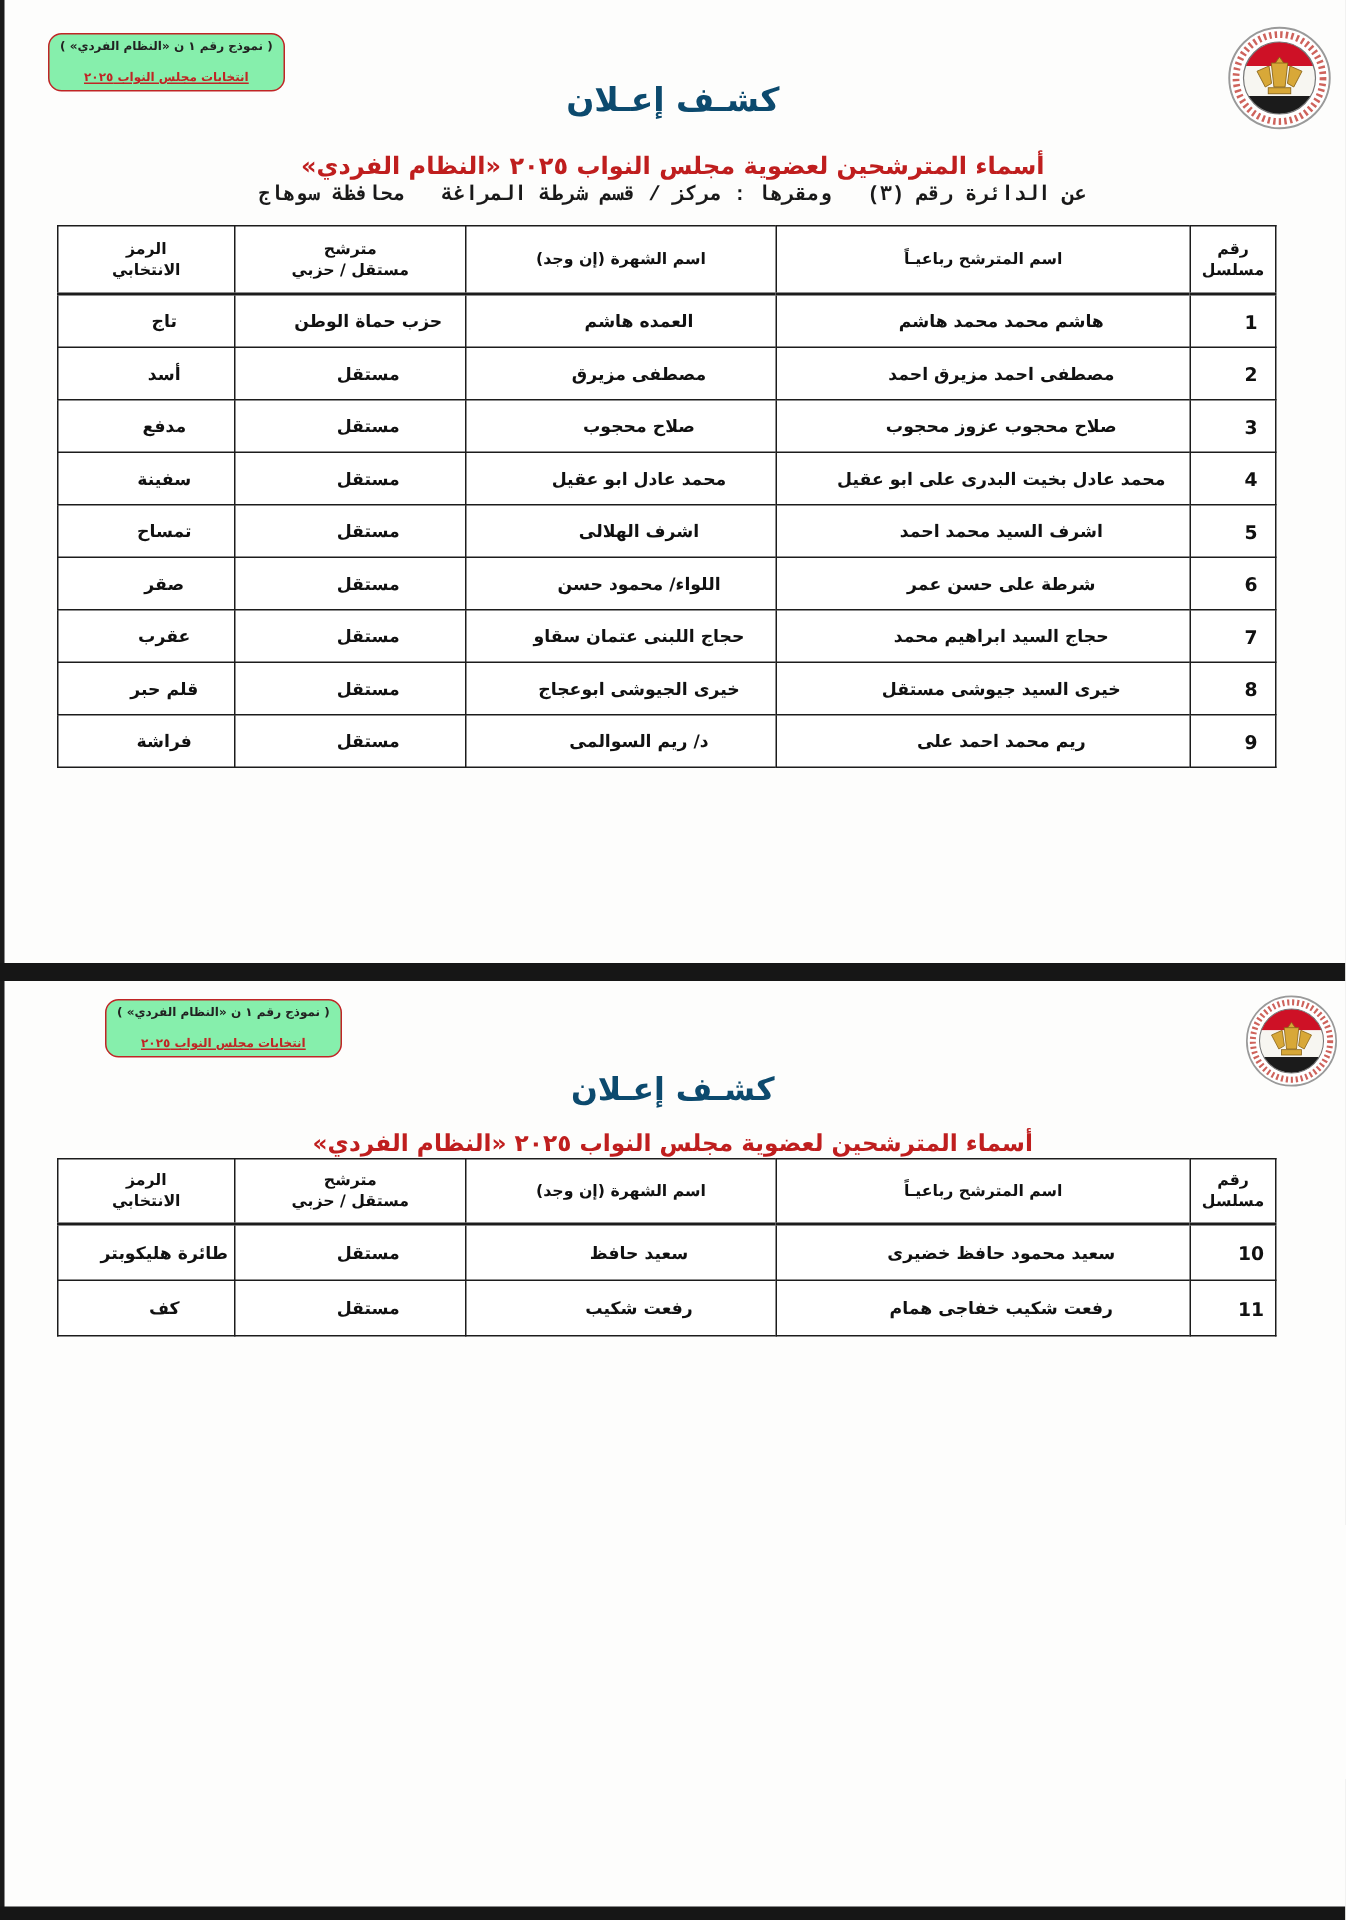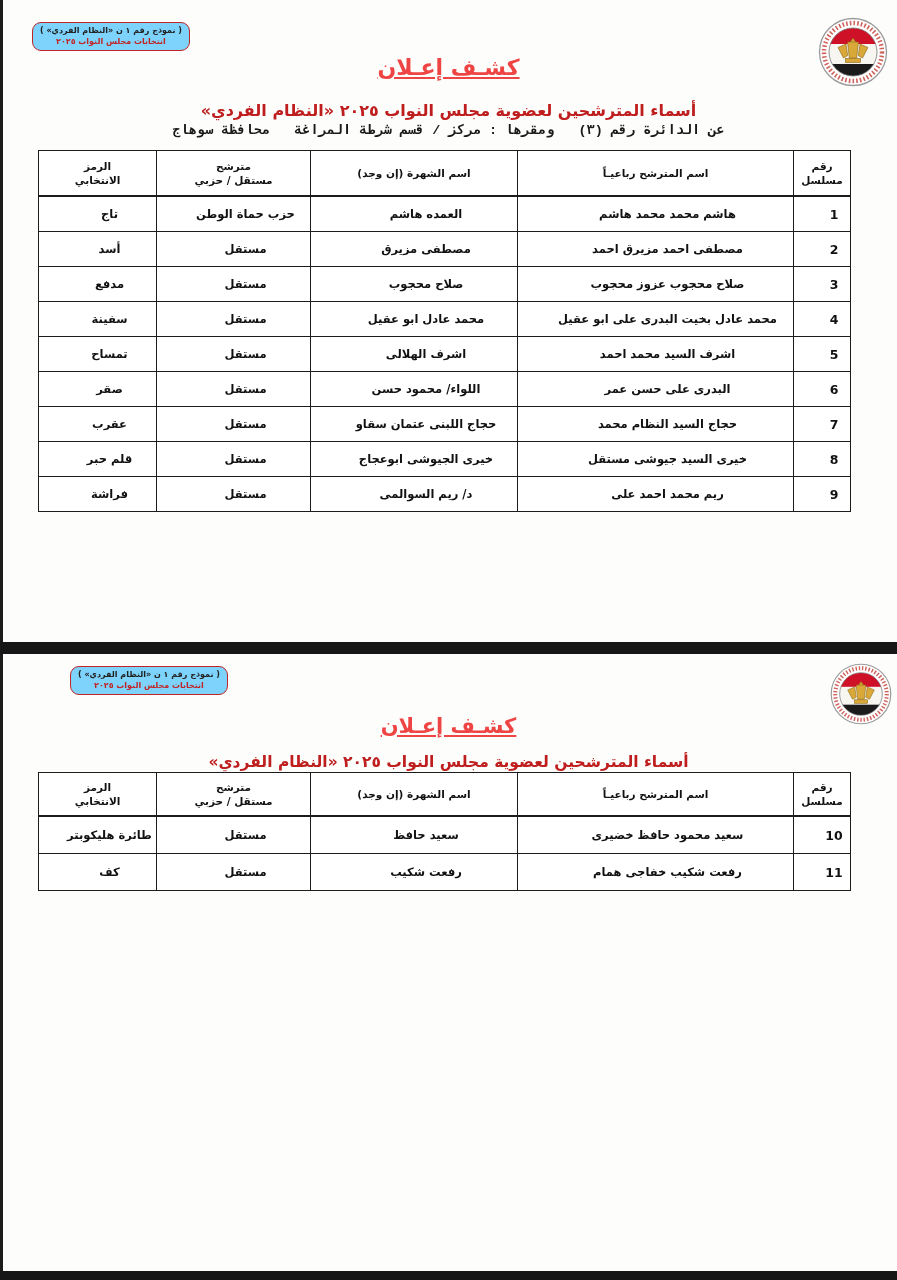--- a/index.html
+++ b/index.html
@@ -12,34 +12,34 @@
   .left-edge{position:absolute;left:0;top:0;width:3px;height:1280px;background:#1b1b1b;}
   .separator-bar{position:absolute;left:0;top:642px;width:897px;height:12px;background:#161616;}
   .bottom-bar{position:absolute;left:0;top:1271px;width:897px;height:9px;background:#161616;}
 
   .page{position:absolute;left:0;width:897px;}
   .page1{top:0;height:642px;}
   .page2{top:654px;height:617px;}
 
   .form-box{
     position:absolute;border:1.5px solid #c02525;border-radius:9px;
-    padding:3px 7px 4px;text-align:center;background:#7dd3fc;direction:rtl;
+    padding:3px 7px 4px;text-align:center;background:#86efac;direction:rtl;
   }
   .form-box .fb-line1{font-size:8px;font-weight:bold;color:#222;white-space:nowrap;}
-  .form-box .fb-line2{font-size:8px;font-weight:bold;color:#c02525;white-space:nowrap;margin-top:2px;}
+  .form-box .fb-line2{font-size:8px;font-weight:bold;color:#c02525;white-space:nowrap;margin-top:12px;text-decoration:underline;}
   .page1 .form-box{left:32px;top:22px;}
   .page2 .form-box{left:70px;top:12px;}
 
   .logo-wrap{position:absolute;}
   .page1 .logo-wrap{right:8px;top:16px;}
   .page2 .logo-wrap{right:4px;top:8px;}
 
   .doc-title{
     position:absolute;left:0;width:100%;text-align:center;
-    font-weight:bold;color:#ef4444;letter-spacing:1px;text-decoration:underline;
+    font-weight:bold;color:#0c4a6e;letter-spacing:1px;
   }
   .page1 .doc-title{top:40px;font-size:22px;}
   .page2 .doc-title{top:46px;font-size:21px;}
 
   .doc-subtitle{
     position:absolute;left:0;width:100%;text-align:center;
     font-weight:bold;color:#bf1e1e;
   }
   .page1 .doc-subtitle{top:88px;font-size:16px;}
   .page2 .doc-subtitle{top:86px;font-size:15.5px;}
@@ -161,28 +161,28 @@
           </tr>
           <tr>
             <td class="cell-serial">5</td>
             <td class="cell-full-name">اشرف السيد محمد احمد</td>
             <td class="cell-nickname">اشرف الهلالى</td>
             <td class="cell-affiliation">مستقل</td>
             <td class="cell-symbol">تمساح</td>
           </tr>
           <tr>
             <td class="cell-serial">6</td>
-            <td class="cell-full-name">البدرى على حسن عمر</td>
+            <td class="cell-full-name">شرطة على حسن عمر</td>
             <td class="cell-nickname">اللواء/ محمود حسن</td>
             <td class="cell-affiliation">مستقل</td>
             <td class="cell-symbol">صقر</td>
           </tr>
           <tr>
             <td class="cell-serial">7</td>
-            <td class="cell-full-name">حجاج السيد النظام محمد</td>
+            <td class="cell-full-name">حجاج السيد ابراهيم محمد</td>
             <td class="cell-nickname">حجاج اللبنى عتمان سقاو</td>
             <td class="cell-affiliation">مستقل</td>
             <td class="cell-symbol">عقرب</td>
           </tr>
           <tr>
             <td class="cell-serial">8</td>
             <td class="cell-full-name">خيرى السيد جيوشى مستقل</td>
             <td class="cell-nickname">خيرى الجيوشى ابوعجاج</td>
             <td class="cell-affiliation">مستقل</td>
             <td class="cell-symbol">قلم حبر</td>

